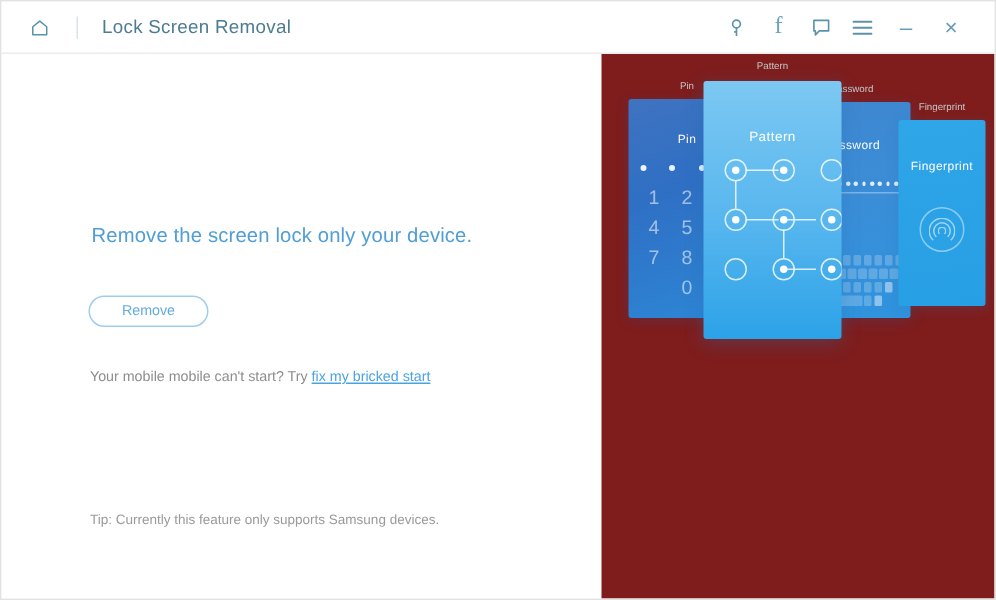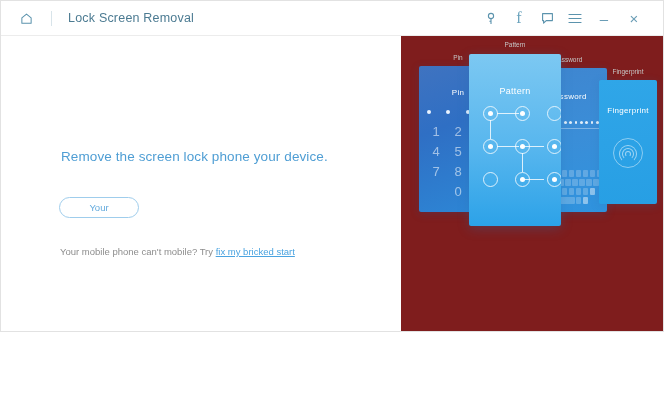--- a/index.html
+++ b/index.html
@@ -2,21 +2,21 @@
 <html><head>
 <meta charset="utf-8">
 <style>
   html,body{margin:0;padding:0;}
   body{
     width:664px;height:400px;overflow:hidden;
     font-family:"Liberation Sans","DejaVu Sans",sans-serif;
     background:#ffffff;
   }
   .app{
-    position:relative;width:664px;height:332px;box-sizing:border-box;
+    position:relative;width:664px;height:400px;box-sizing:border-box;
     border:1px solid #e2e2e2;background:#fff;overflow:hidden;
   }
 
   
   .titlebar{
     position:absolute;left:0;top:0;width:100%;height:35px;
     background:#ffffff;border-bottom:1px solid #ececec;
     display:flex;align-items:center;box-sizing:border-box;
     padding:0 14px 0 14px;
   }
@@ -194,30 +194,31 @@
       </div>
       <div class="tb-ico win">
         <span class="glyph-close">×</span>
       </div>
     </div>
   </div>
 
   <div class="content">
 
     <div class="left-pane">
-      <div class="headline">Remove the screen lock phone your device.</div>
+      <div class="headline">Remove the screen lock only your device.</div>
 
       <div class="start-btn">
-        <span>Your</span>
+        <span>Remove</span>
       </div>
 
       <div class="hint">
-        <span>Your mobile phone can't mobile? Try </span><a>fix my bricked start</a>
-      </div>
-
+        <span>Your mobile mobile can't start? Try </span><a>fix my bricked start</a>
+      </div>
+
+      <div class="tipline">Tip: Currently this feature only supports Samsung devices.</div>
     </div>
 
     <div class="right-pane">
       <div class="illus">
 
         <div class="card-label" style="left:18px;top:18px;width:78px;">Pin</div>
         <div class="card-label" style="left:68px;top:5px;width:92px;">Pattern</div>
         <div class="card-label" style="left:128px;top:20px;width:78px;">Password</div>
         <div class="card-label" style="left:198px;top:32px;width:58px;">Fingerprint</div>
 

